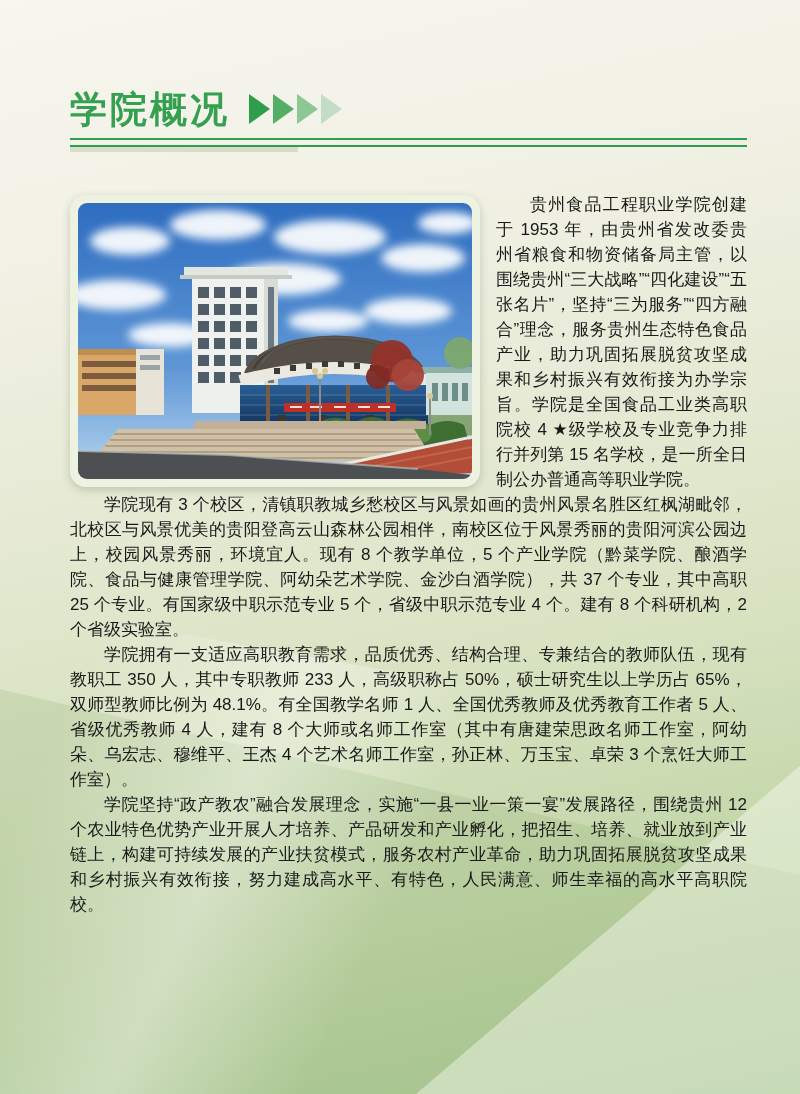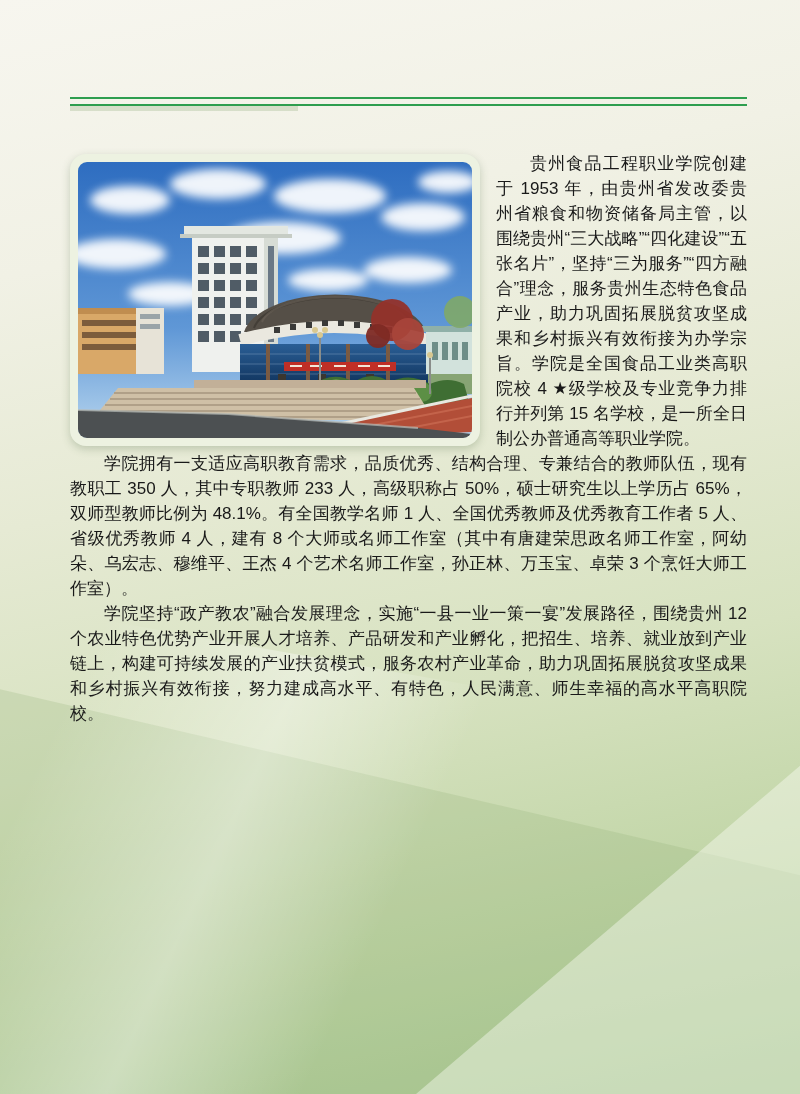--- a/index.html
+++ b/index.html
@@ -63,20 +63,23 @@
 </head>
 <body>
 
 <div class="page">
   <div class="band band-dark"></div>
   <div class="band band-light1"></div>
   <div class="band band-light2"></div>
 
   <div class="content">
 
+    <div class="titlebar">
+      <h1 class="page-title">学院概况</h1><span class="arrows"><span class="tri t1"></span><span class="tri t2"></span><span class="tri t3"></span><span class="tri t4"></span></span>
+    </div>
     <div class="rule"></div>
     <div class="rule-shadow"></div>
 
     <div class="bodytext">
 
       <figure class="photo-frame" style="margin-left:0;">
         <svg viewBox="0 0 394 276" preserveAspectRatio="none">
           <defs>
             <linearGradient id="sky" x1="0" y1="0" x2="0" y2="1">
               <stop offset="0" stop-color="#2e6dc0"></stop>
@@ -235,18 +238,19 @@
             <line x1="280" y1="266" x2="394" y2="244"></line>
             <line x1="300" y1="272" x2="394" y2="254"></line>
           </g>
 
           <path d="M0,248 L150,252 L340,266 L394,272 L394,276 L0,276 Z" fill="#4c5052"></path>
           <path d="M0,248 L150,252 L340,266" stroke="#b8bcb8" stroke-width="2" fill="none" opacity="0.7"></path>
         </svg>
       </figure>
 
       <p>贵州食品工程职业学院创建于 1953 年，由贵州省发改委贵州省粮食和物资储备局主管，以围绕贵州“三大战略”“四化建设”“五张名片”，坚持“三为服务”“四方融合”理念，服务贵州生态特色食品产业，助力巩固拓展脱贫攻坚成果和乡村振兴有效衔接为办学宗旨。学院是全国食品工业类高职院校 4 ★级学校及专业竞争力排行并列第 15 名学校，是一所全日制公办普通高等职业学院。</p>
+      <p>学院现有 3 个校区，清镇职教城乡愁校区与风景如画的贵州风景名胜区红枫湖毗邻，北校区与风景优美的贵阳登高云山森林公园相伴，南校区位于风景秀丽的贵阳河滨公园边上，校园风景秀丽，环境宜人。现有 8 个教学单位，5 个产业学院（黔菜学院、酿酒学院、食品与健康管理学院、阿幼朵艺术学院、金沙白酒学院），共 37 个专业，其中高职 25 个专业。有国家级中职示范专业 5 个，省级中职示范专业 4 个。建有 8 个科研机构，2 个省级实验室。</p>
       <p>学院拥有一支适应高职教育需求，品质优秀、结构合理、专兼结合的教师队伍，现有教职工 350 人，其中专职教师 233 人，高级职称占 50%，硕士研究生以上学历占 65%，双师型教师比例为 48.1%。有全国教学名师 1 人、全国优秀教师及优秀教育工作者 5 人、省级优秀教师 4 人，建有 8 个大师或名师工作室（其中有唐建荣思政名师工作室，阿幼朵、乌宏志、穆维平、王杰 4 个艺术名师工作室，孙正林、万玉宝、卓荣 3 个烹饪大师工作室）。</p>
       <p>学院坚持“政产教农”融合发展理念，实施“一县一业一策一宴”发展路径，围绕贵州 12 个农业特色优势产业开展人才培养、产品研发和产业孵化，把招生、培养、就业放到产业链上，构建可持续发展的产业扶贫模式，服务农村产业革命，助力巩固拓展脱贫攻坚成果和乡村振兴有效衔接，努力建成高水平、有特色，人民满意、师生幸福的高水平高职院校。</p>
     </div>
 
   </div>
 </div>
 
 </body></html>

